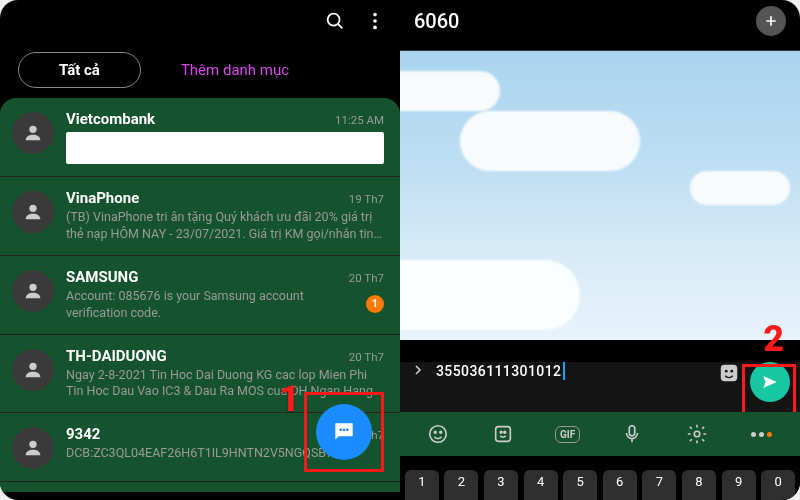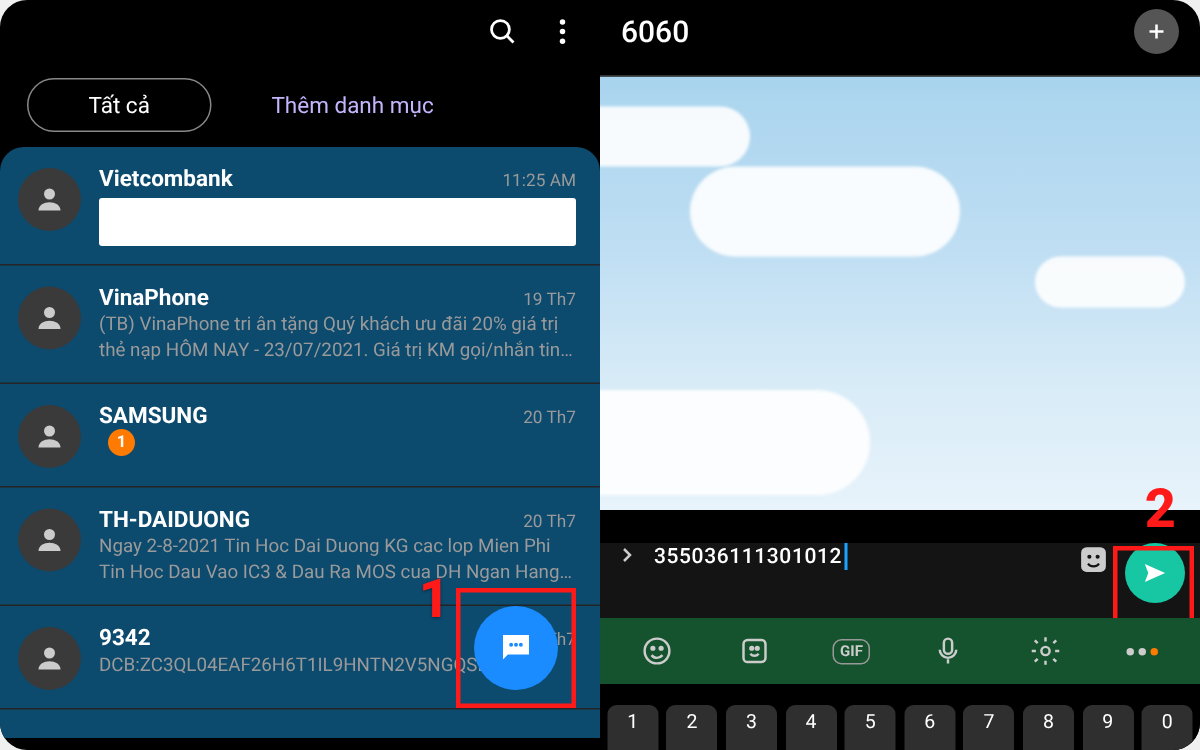--- a/index.html
+++ b/index.html
@@ -6,23 +6,23 @@
 body { background: #f0f0f0; display: flex; align-items: center; justify-content: center; width: 800px; height: 500px; }
 .container { width: 800px; height: 500px; display: flex; background: #fff; border-radius: 18px; overflow: hidden; }
 .panel { position: relative; background: #000; color: #fff; }
 .panel-left { width: 400px; height: 500px; }
 .panel-right { width: 400px; height: 500px; }
 
 
 .topbar { height: 42px; display: flex; align-items: center; justify-content: flex-end; padding: 0 14px; gap: 18px; }
 .icon { display: inline-flex; align-items: center; justify-content: center; }
 .tabs { display: flex; align-items: center; padding: 10px 18px; gap: 24px; }
-.tab-pill { border: 1.5px solid #888; border-radius: 22px; padding: 8px 40px; font-size: 15px; font-weight: 400; color: #fff; }
-.tab-plain { color: #c4b5fd; font-size: 15px; padding: 8px 16px; }
-.list { background: #0c4a6e; border-top-left-radius: 16px; border-top-right-radius: 16px; height: calc(100% - 106px); overflow: hidden; }
+.tab-pill { border: 1.5px solid #888; border-radius: 22px; padding: 8px 40px; font-size: 15px; font-weight: 700; color: #fff; }
+.tab-plain { color: #d946ef; font-size: 15px; padding: 8px 16px; }
+.list { background: #14532d; border-top-left-radius: 16px; border-top-right-radius: 16px; height: calc(100% - 106px); overflow: hidden; }
 .row { display: flex; align-items: flex-start; padding: 12px 16px 12px 12px; gap: 12px; position: relative; }
 .row + .row { border-top: 1px solid #242424; }
 .avatar { width: 42px; height: 42px; border-radius: 50%; background: #3a3a3a; flex-shrink: 0; display: flex; align-items: center; justify-content: center; margin-top: 2px; }
 .avatar svg { width: 22px; height: 22px; fill: #ccc; }
 .row-main { flex: 1; min-width: 0; }
 .row-top { display: flex; justify-content: space-between; align-items: baseline; gap: 8px; }
 .sender { font-size: 15px; font-weight: 700; color: #fff; }
 .time { font-size: 11.5px; color: #9a9a9a; white-space: nowrap; }
 .preview { font-size: 12.5px; color: #9a9a9a; line-height: 1.35; margin-top: 2px; overflow: hidden; display: -webkit-box; -webkit-line-clamp: 2; -webkit-box-orient: vertical; }
 .preview-empty { background: #fff; height: 32px; border-radius: 2px; margin-top: 4px; }
@@ -136,20 +136,21 @@
             </svg>
           </div>
         <div class="row-main">
           <div class="row-top">
             <span class="sender">SAMSUNG</span>
             <div class="row-right-col">
               <span class="time">20 Th7</span>
             </div>
           </div>
           <div style="display:flex; align-items:center; gap:6px;">
+            <div class="preview" style="flex:1">Account: 085676 is your Samsung account verification code.</div>
             <div class="badge">1</div>
           </div>
         </div>
       </div>
 
       <div class="row">
         <div class="avatar">
             <svg viewBox="0 0 24 24">
               <circle cx="12" cy="8" r="4"></circle>
               <path d="M4 20c0-4 4-6 8-6s8 2 8 6z"></path>

